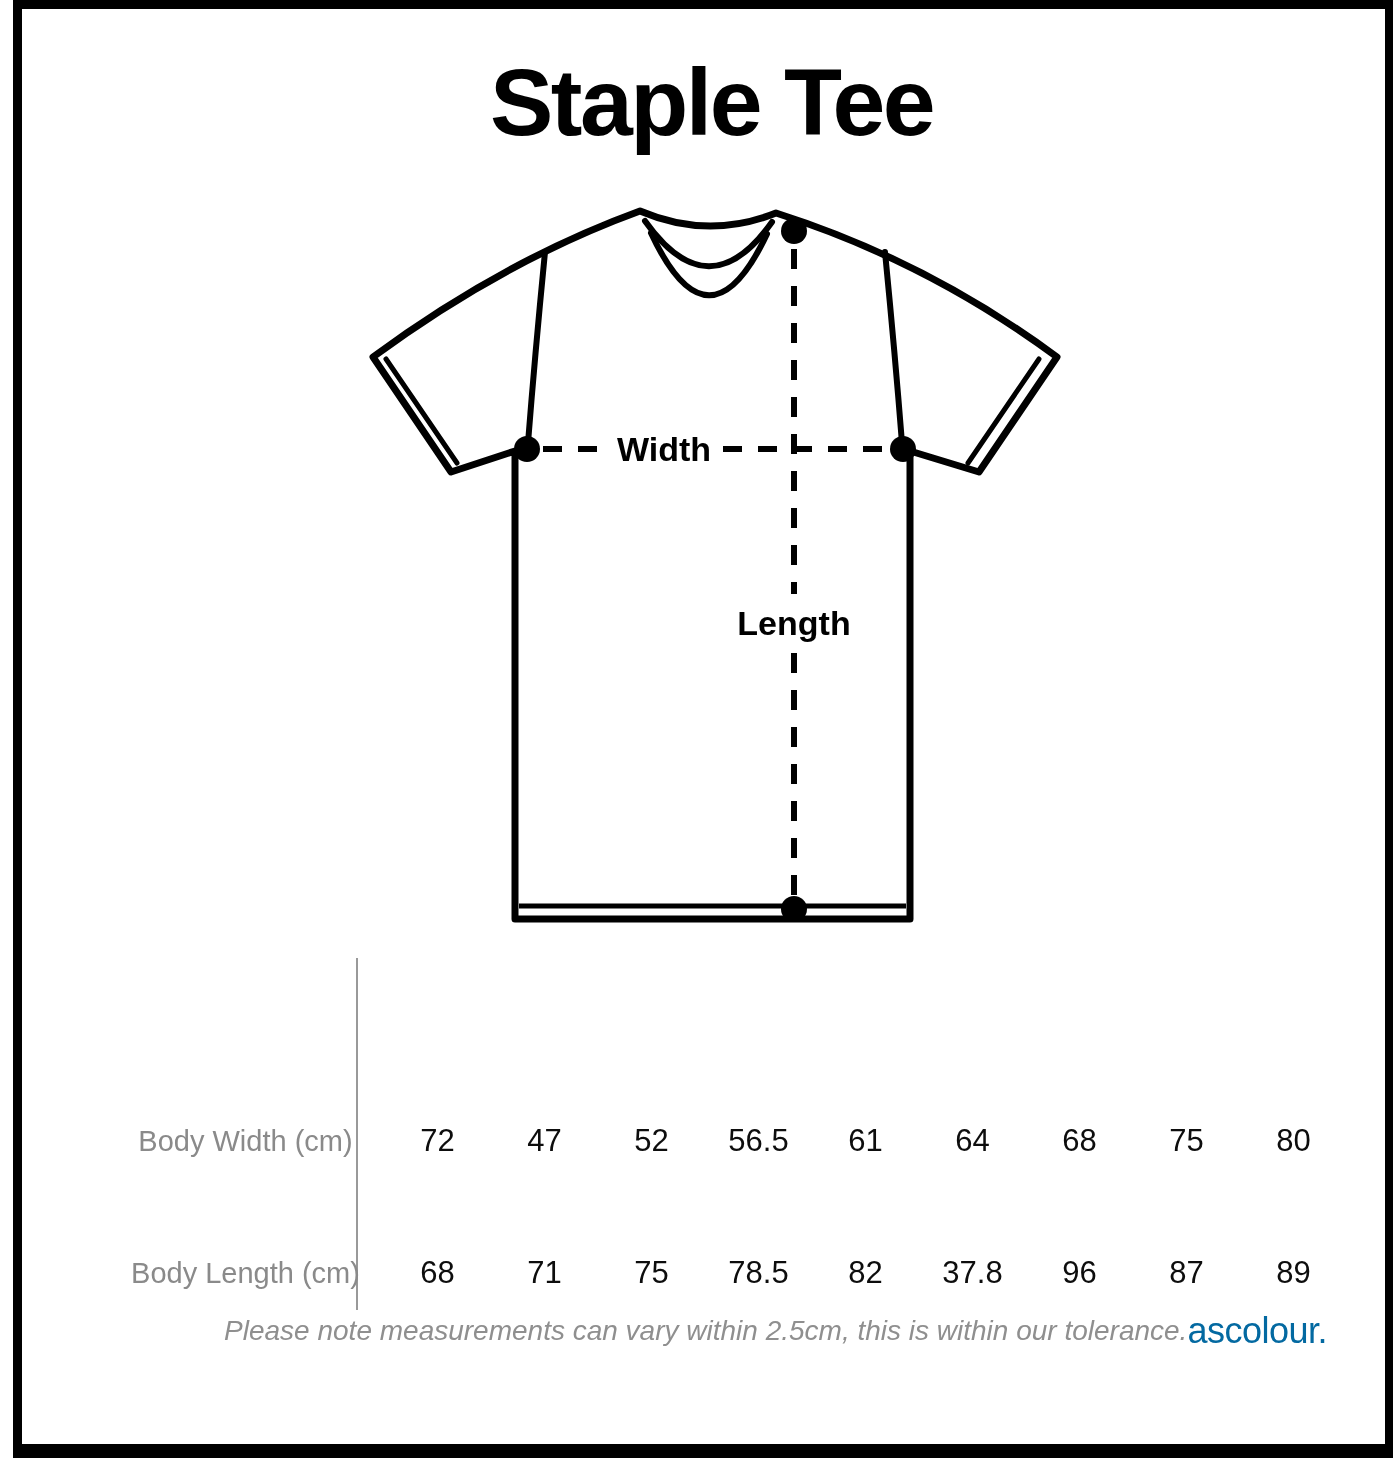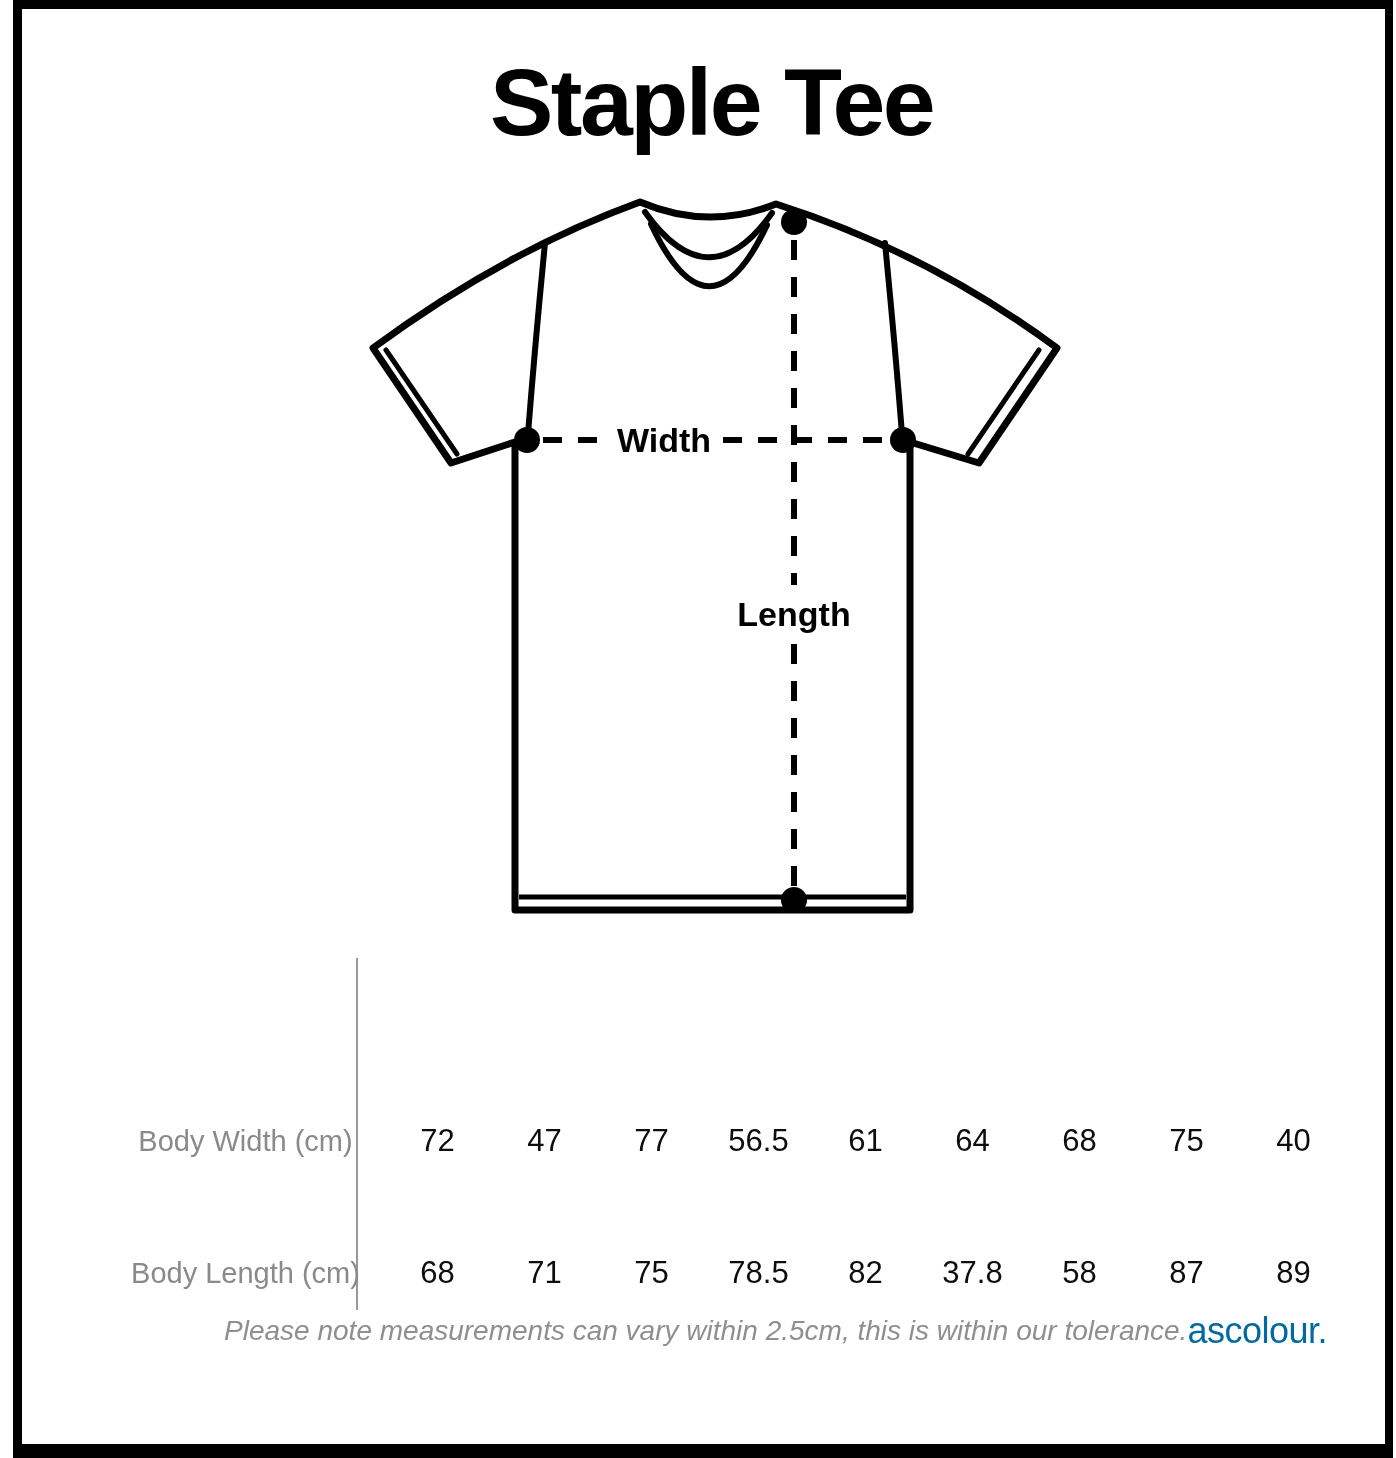--- a/index.html
+++ b/index.html
@@ -13,21 +13,21 @@
     font-family:"Liberation Sans","DejaVu Sans",sans-serif;
     overflow:hidden;
     margin-left:13px;
   }
   .title{
     position:absolute;top:44px;left:0;width:1379px;
     text-align:center;
     font-size:95px;font-weight:bold;letter-spacing:-2.5px;
     color:#000;line-height:1.05;
   }
-  .tee-wrap{position:absolute;left:321px;top:171px;width:740px;height:760px;}
+  .tee-wrap{position:absolute;left:321px;top:180px;width:740px;height:760px;}
   .table-row{
     position:absolute;left:0;width:1379px;height:96px;
     display:grid;grid-template-columns:277px repeat(9,107px);
     padding-left:85px;box-sizing:border-box;align-items:center;
   }
   .r-head{top:988px;}
   .r-width{top:1084px;}
   .r-length{top:1216px;}
   .cell{font-size:31px;color:#0d0d0d;text-align:center;}
   .cell.head{font-weight:bold;color:#000;}
@@ -89,38 +89,38 @@
     </svg>
   </div>
 
   <div class="divider"></div>
 
 
   <div class="table-row r-width">
     <div class="cell rowlabel">Body Width (cm)</div>
     <div class="cell">72</div>
     <div class="cell">47</div>
-    <div class="cell">77</div>
+    <div class="cell">52</div>
     <div class="cell">56.5</div>
     <div class="cell">61</div>
     <div class="cell">64</div>
     <div class="cell">68</div>
     <div class="cell">75</div>
-    <div class="cell">40</div>
+    <div class="cell">80</div>
   </div>
 
   <div class="table-row r-length">
     <div class="cell rowlabel">Body Length (cm)</div>
     <div class="cell">68</div>
     <div class="cell">71</div>
     <div class="cell">75</div>
     <div class="cell">78.5</div>
     <div class="cell">82</div>
     <div class="cell">37.8</div>
-    <div class="cell">58</div>
+    <div class="cell">96</div>
     <div class="cell">87</div>
     <div class="cell">89</div>
   </div>
 
   <div class="footer">
     <div class="note">Please note measurements can vary within 2.5cm, this is within our tolerance.</div>
     <div class="brand">ascolour.</div>
   </div>
 
 </div>

